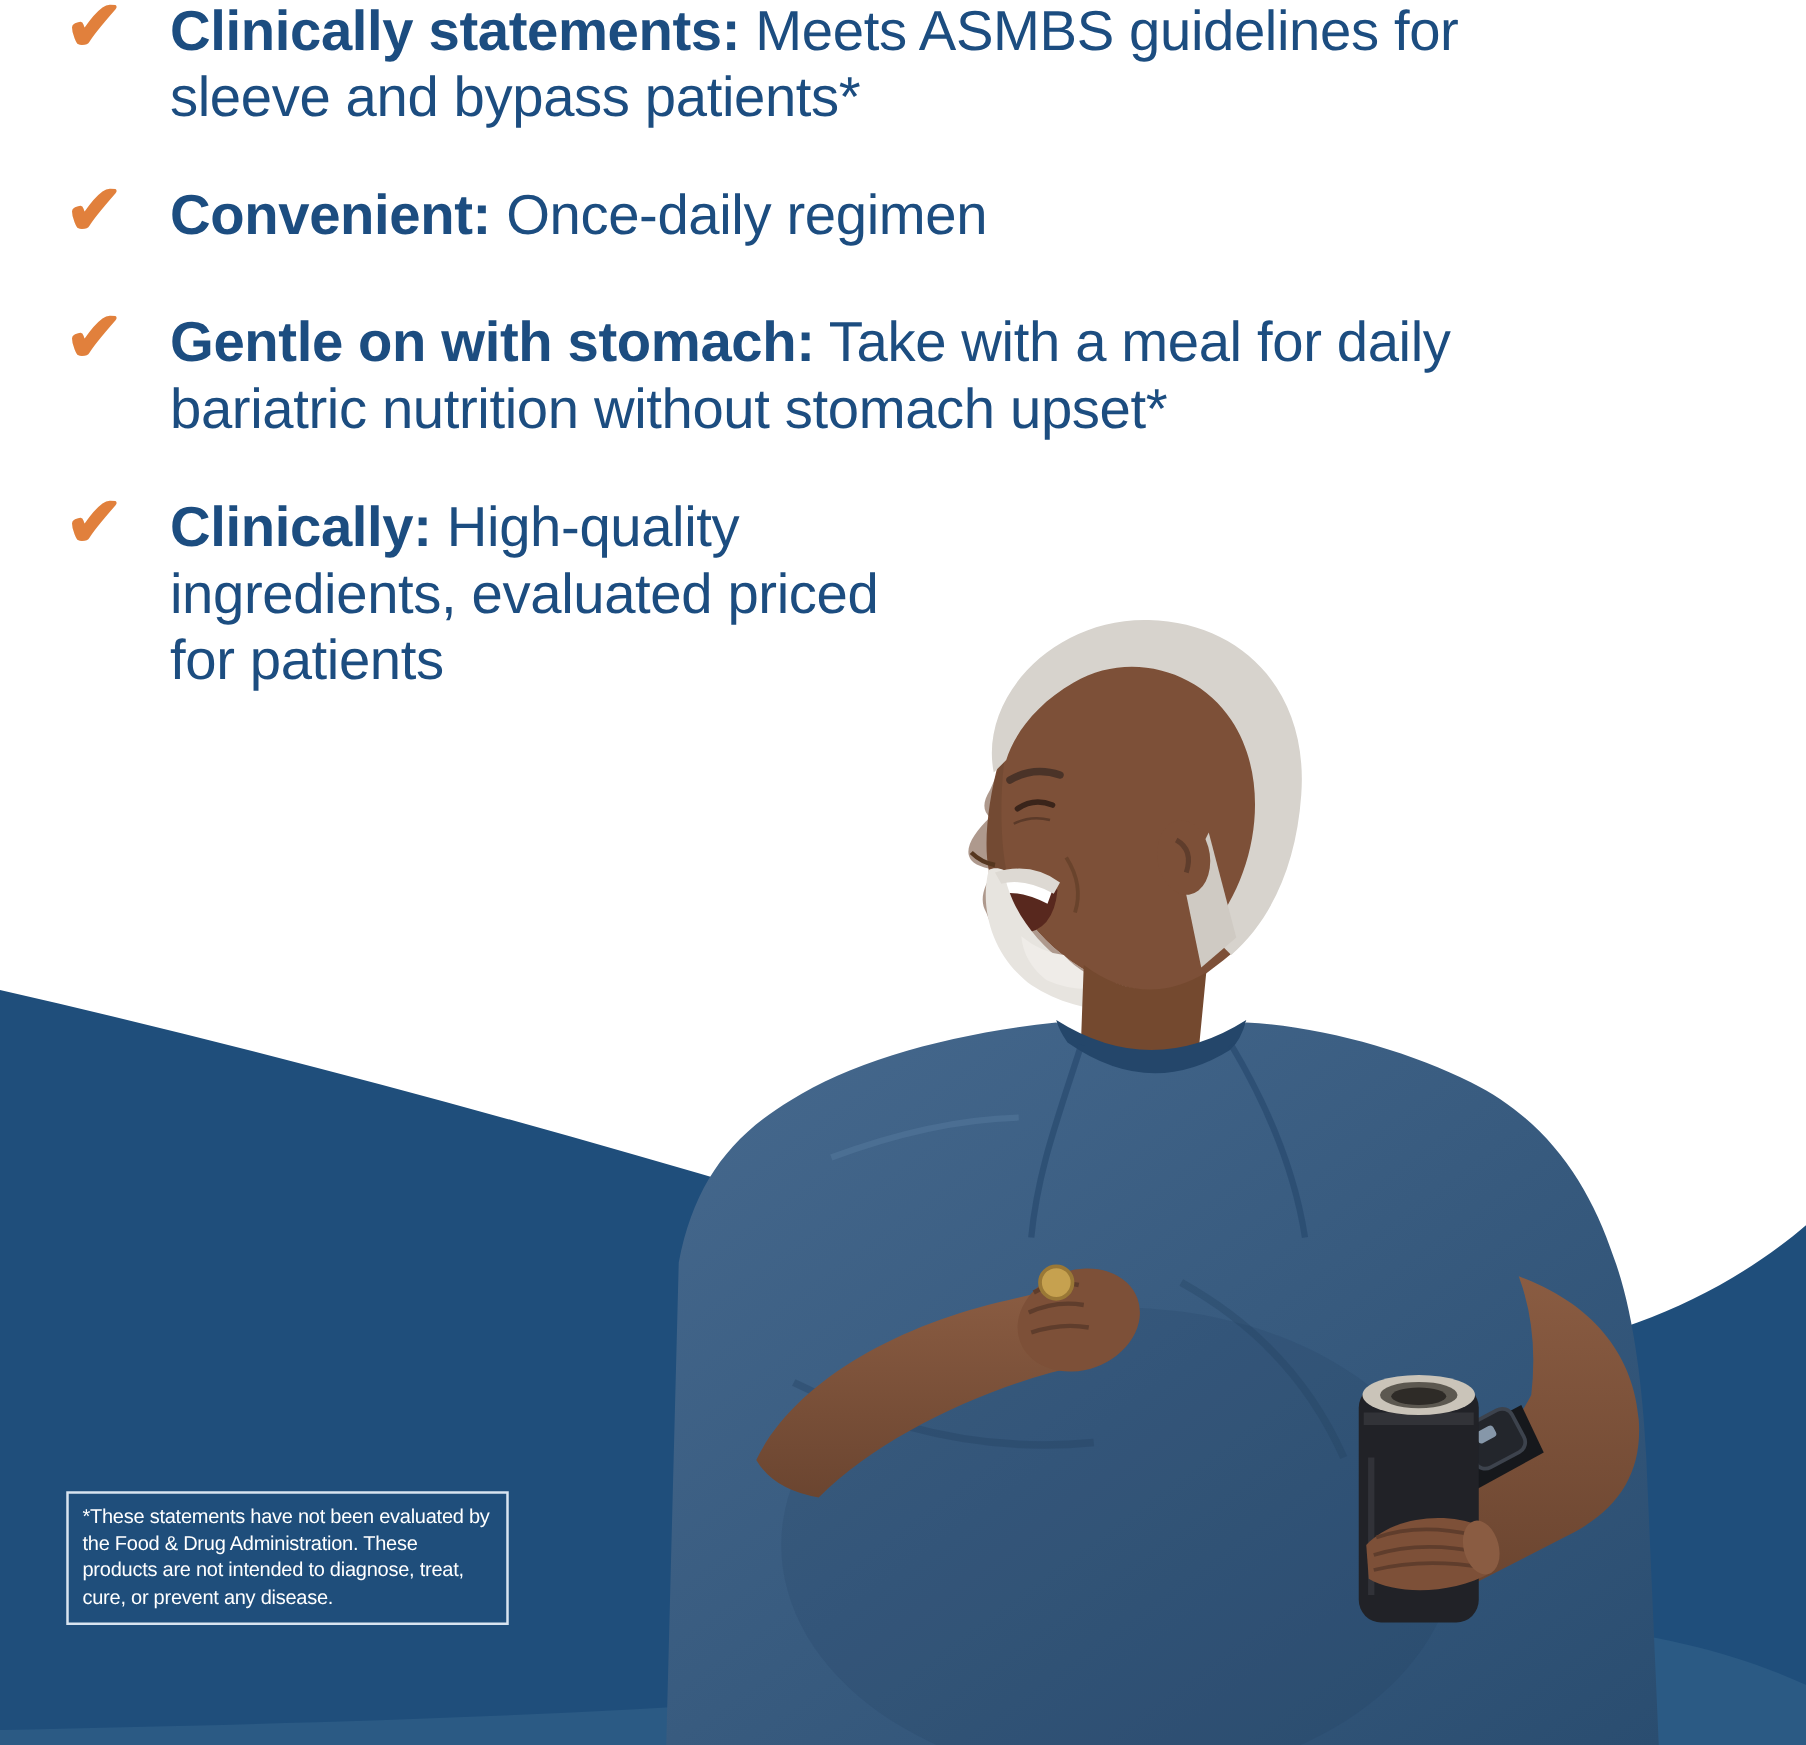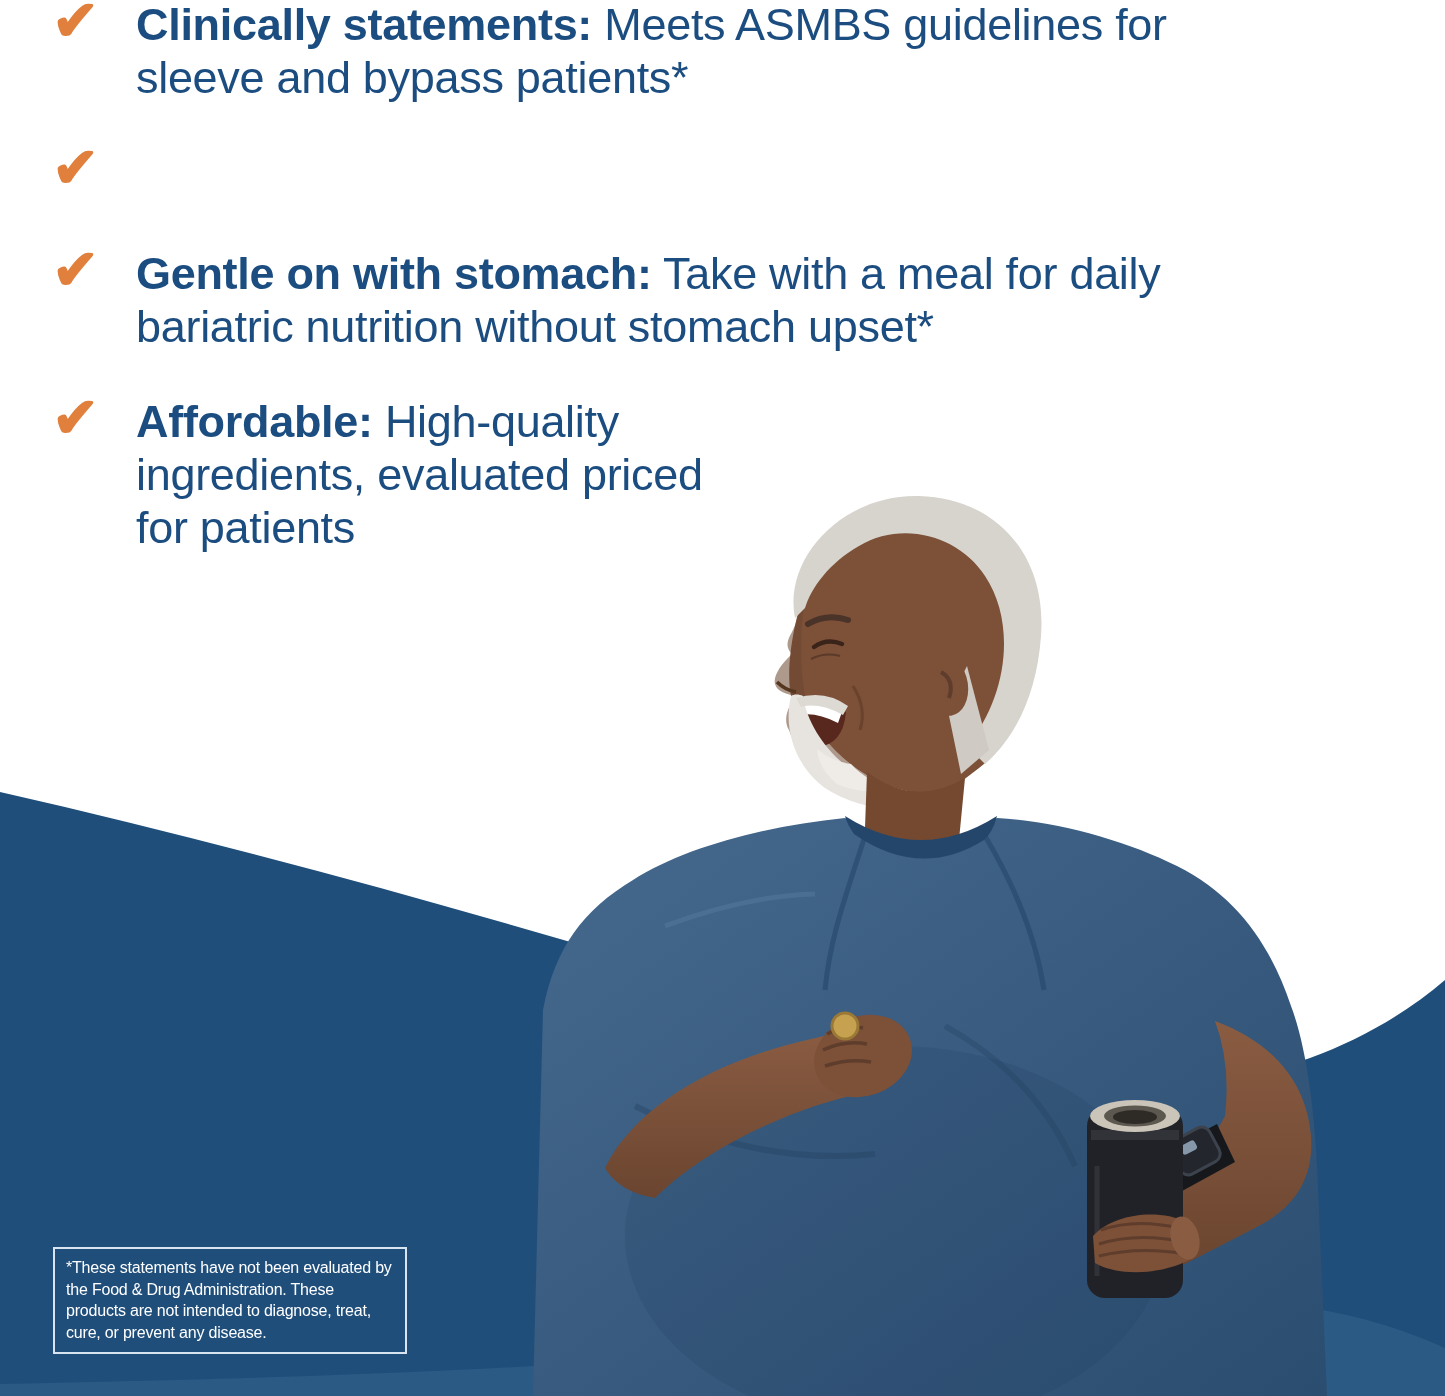--- a/index.html
+++ b/index.html
@@ -44,21 +44,21 @@
   .btext{
     font-size:45px;line-height:53px;
     color:var(--navy-text);
     letter-spacing:-0.3px;
   }
   .bullet:nth-of-type(1) .btext{max-width:1170px;}
   .bullet:nth-of-type(3) .btext{max-width:1140px;}
   .bullet:nth-of-type(4) .btext{max-width:600px;}
   .lead{font-weight:700;}
   .disclaimer{
-    position:absolute;left:53px;top:1247px;z-index:5;
+    position:absolute;left:53px;top:1193px;z-index:5;
     width:354px;
     border:2px solid var(--disclaimer-border);
     padding:8px 11px 9px 11px;
     color:var(--disclaimer-text-color);
     font-size:16px;line-height:21.5px;letter-spacing:-0.2px;
   }
 </style>
 </head>
 <body>
 
@@ -170,28 +170,29 @@
     </g>
   </svg>
 
   <div class="bullets">
     <div class="bullet">
       <span class="check">✔</span>
       <span class="btext"><span class="lead">Clinically statements:</span><span> Meets ASMBS guidelines for sleeve and bypass patients*</span></span>
     </div>
     <div class="bullet">
       <span class="check">✔</span>
+      <span class="btext"><span class="lead">Convenient:</span><span> Once-daily regimen</span></span>
     </div>
     <div class="bullet">
       <span class="check">✔</span>
       <span class="btext"><span class="lead">Gentle on with stomach:</span><span> Take with a meal for daily bariatric nutrition without stomach upset*</span></span>
     </div>
     <div class="bullet">
       <span class="check">✔</span>
-      <span class="btext"><span class="lead">Affordable:</span><span> High-quality ingredients, evaluated priced for patients</span></span>
+      <span class="btext"><span class="lead">Clinically:</span><span> High-quality ingredients, evaluated priced for patients</span></span>
     </div>
   </div>
 
   <div class="disclaimer">
     <span>*These statements have not been evaluated by the Food &amp; Drug Administration. These products are not intended to diagnose, treat, cure, or prevent any disease.</span>
   </div>
 
 </div>
 
 </body></html>

